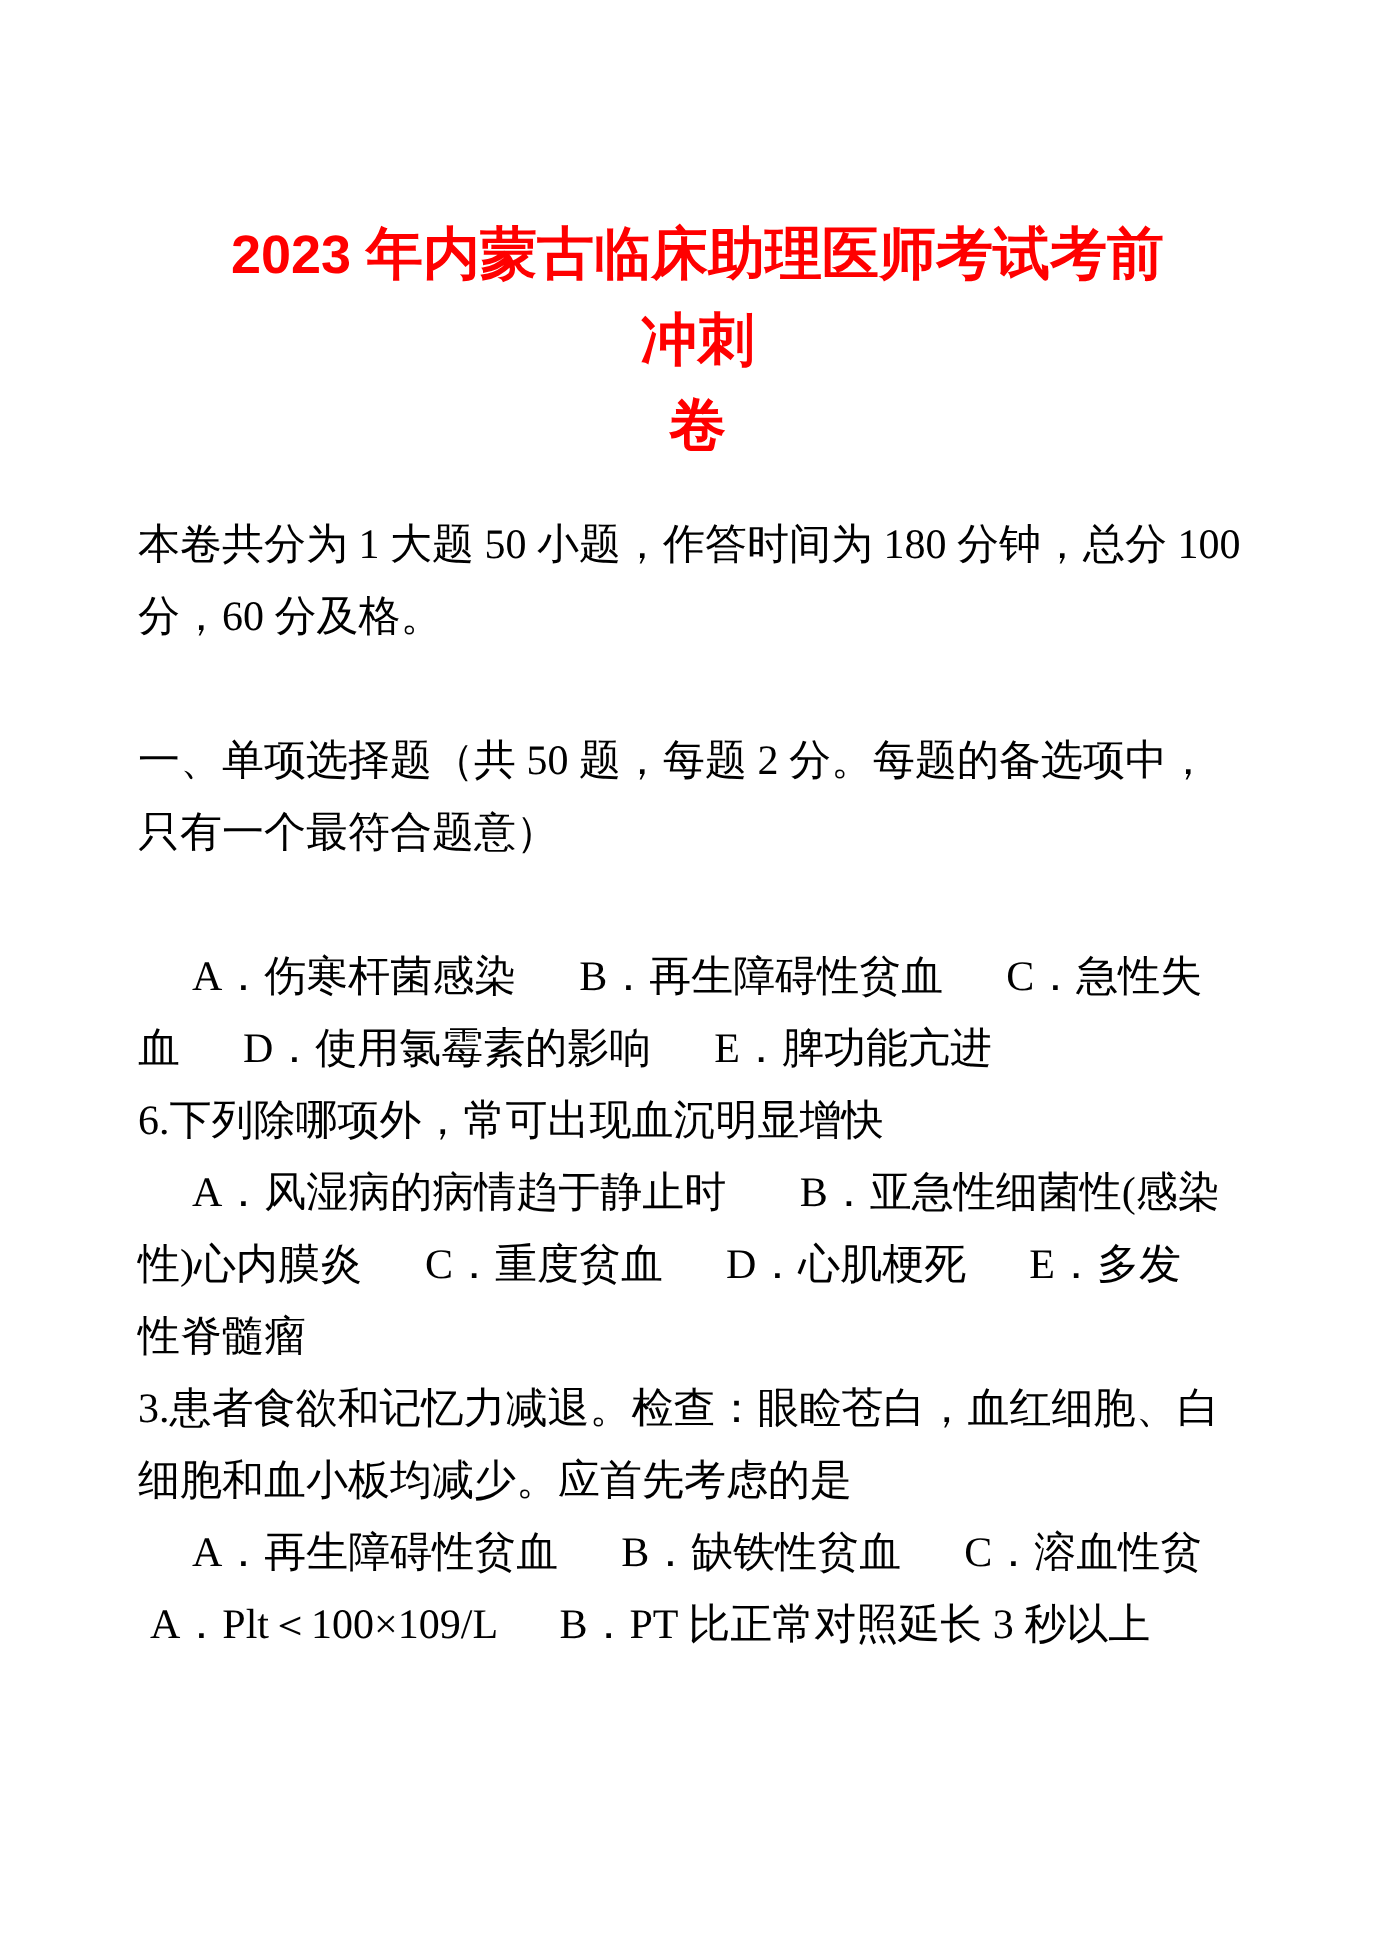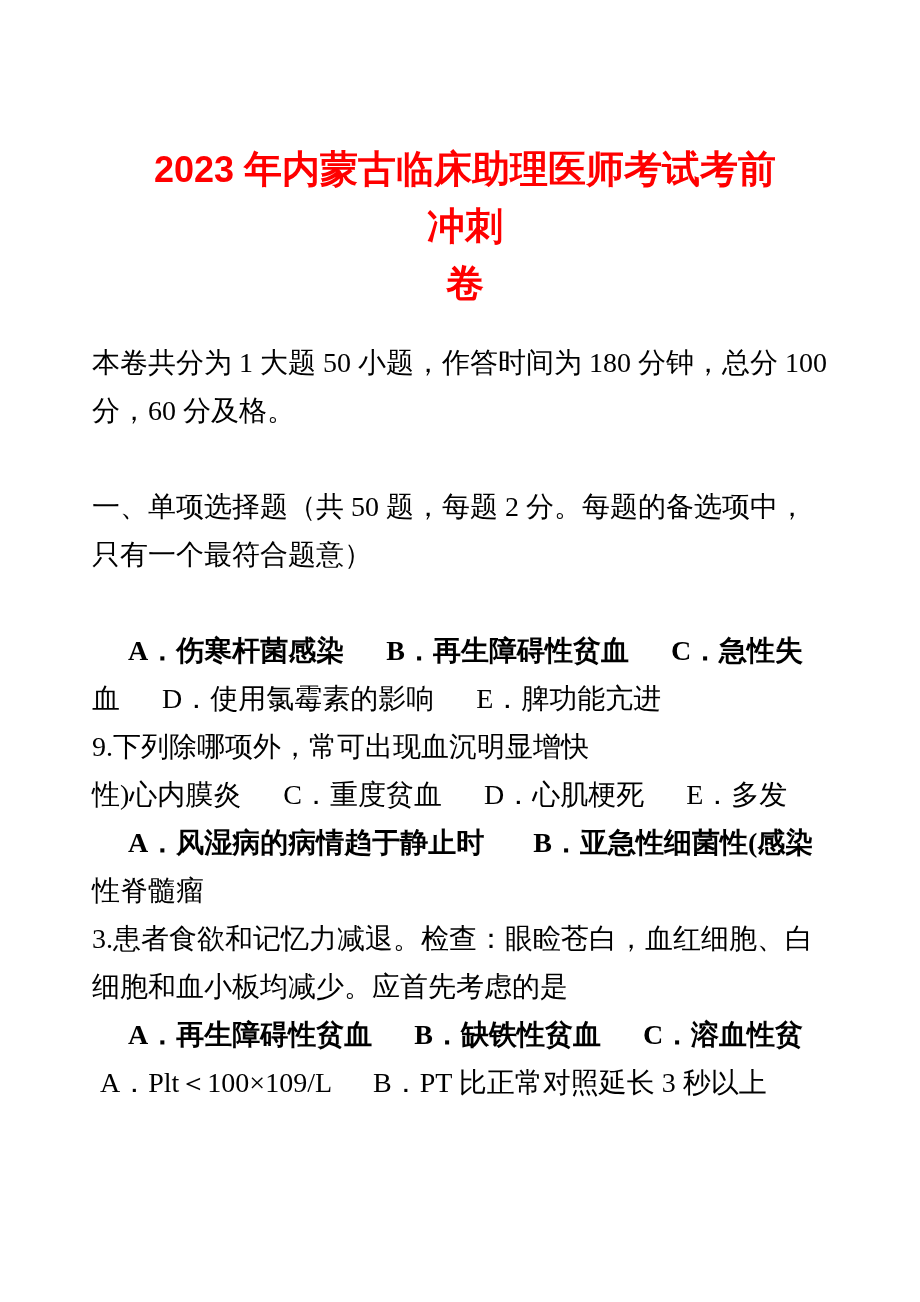--- a/index.html
+++ b/index.html
@@ -32,21 +32,21 @@
     padding-left: 92px;
     padding-right: 130px;
   }
   .line {
     font-size: 28px;
     line-height: 48px;
     height: 48px;
     white-space: pre;
     text-align: left;
   }
-  .line.indent { padding-left: 36px; font-weight: bold; }
+  .line.indent { padding-left: 36px; }
   .line.indent-sm { padding-left: 8px; }
   .line.blank { height: 48px; }
 </style>
 </head>
 <body>
 
 <div class="page">
 
   <div class="title">
     <div class="title-line"><span class="title-num">2023</span><span>年内蒙古临床助理医师考试考前冲刺</span></div>
@@ -61,23 +61,23 @@
     <div class="line blank"></div>
 
     <div class="line">一、单项选择题（共 50 题，每题 2 分。每题的备选项中，</div>
     <div class="line">只有一个最符合题意）</div>
 
     <div class="line blank"></div>
 
     <div class="line indent">A．伤寒杆菌感染      B．再生障碍性贫血      C．急性失</div>
     <div class="line">血      D．使用氯霉素的影响      E．脾功能亢进</div>
 
-    <div class="line">9.下列除哪项外，常可出现血沉明显增快</div>
+    <div class="line">6.下列除哪项外，常可出现血沉明显增快</div>
+    <div class="line indent">A．风湿病的病情趋于静止时       B．亚急性细菌性(感染</div>
     <div class="line">性)心内膜炎      C．重度贫血      D．心肌梗死      E．多发</div>
-    <div class="line indent">A．风湿病的病情趋于静止时       B．亚急性细菌性(感染</div>
     <div class="line">性脊髓瘤</div>
 
     <div class="line">3.患者食欲和记忆力减退。检查：眼睑苍白，血红细胞、白</div>
     <div class="line">细胞和血小板均减少。应首先考虑的是</div>
     <div class="line indent">A．再生障碍性贫血      B．缺铁性贫血      C．溶血性贫</div>
 
     <div class="line indent-sm">A．Plt＜100×109/L      B．PT 比正常对照延长 3 秒以上</div>
 
   </div>
 </div>

